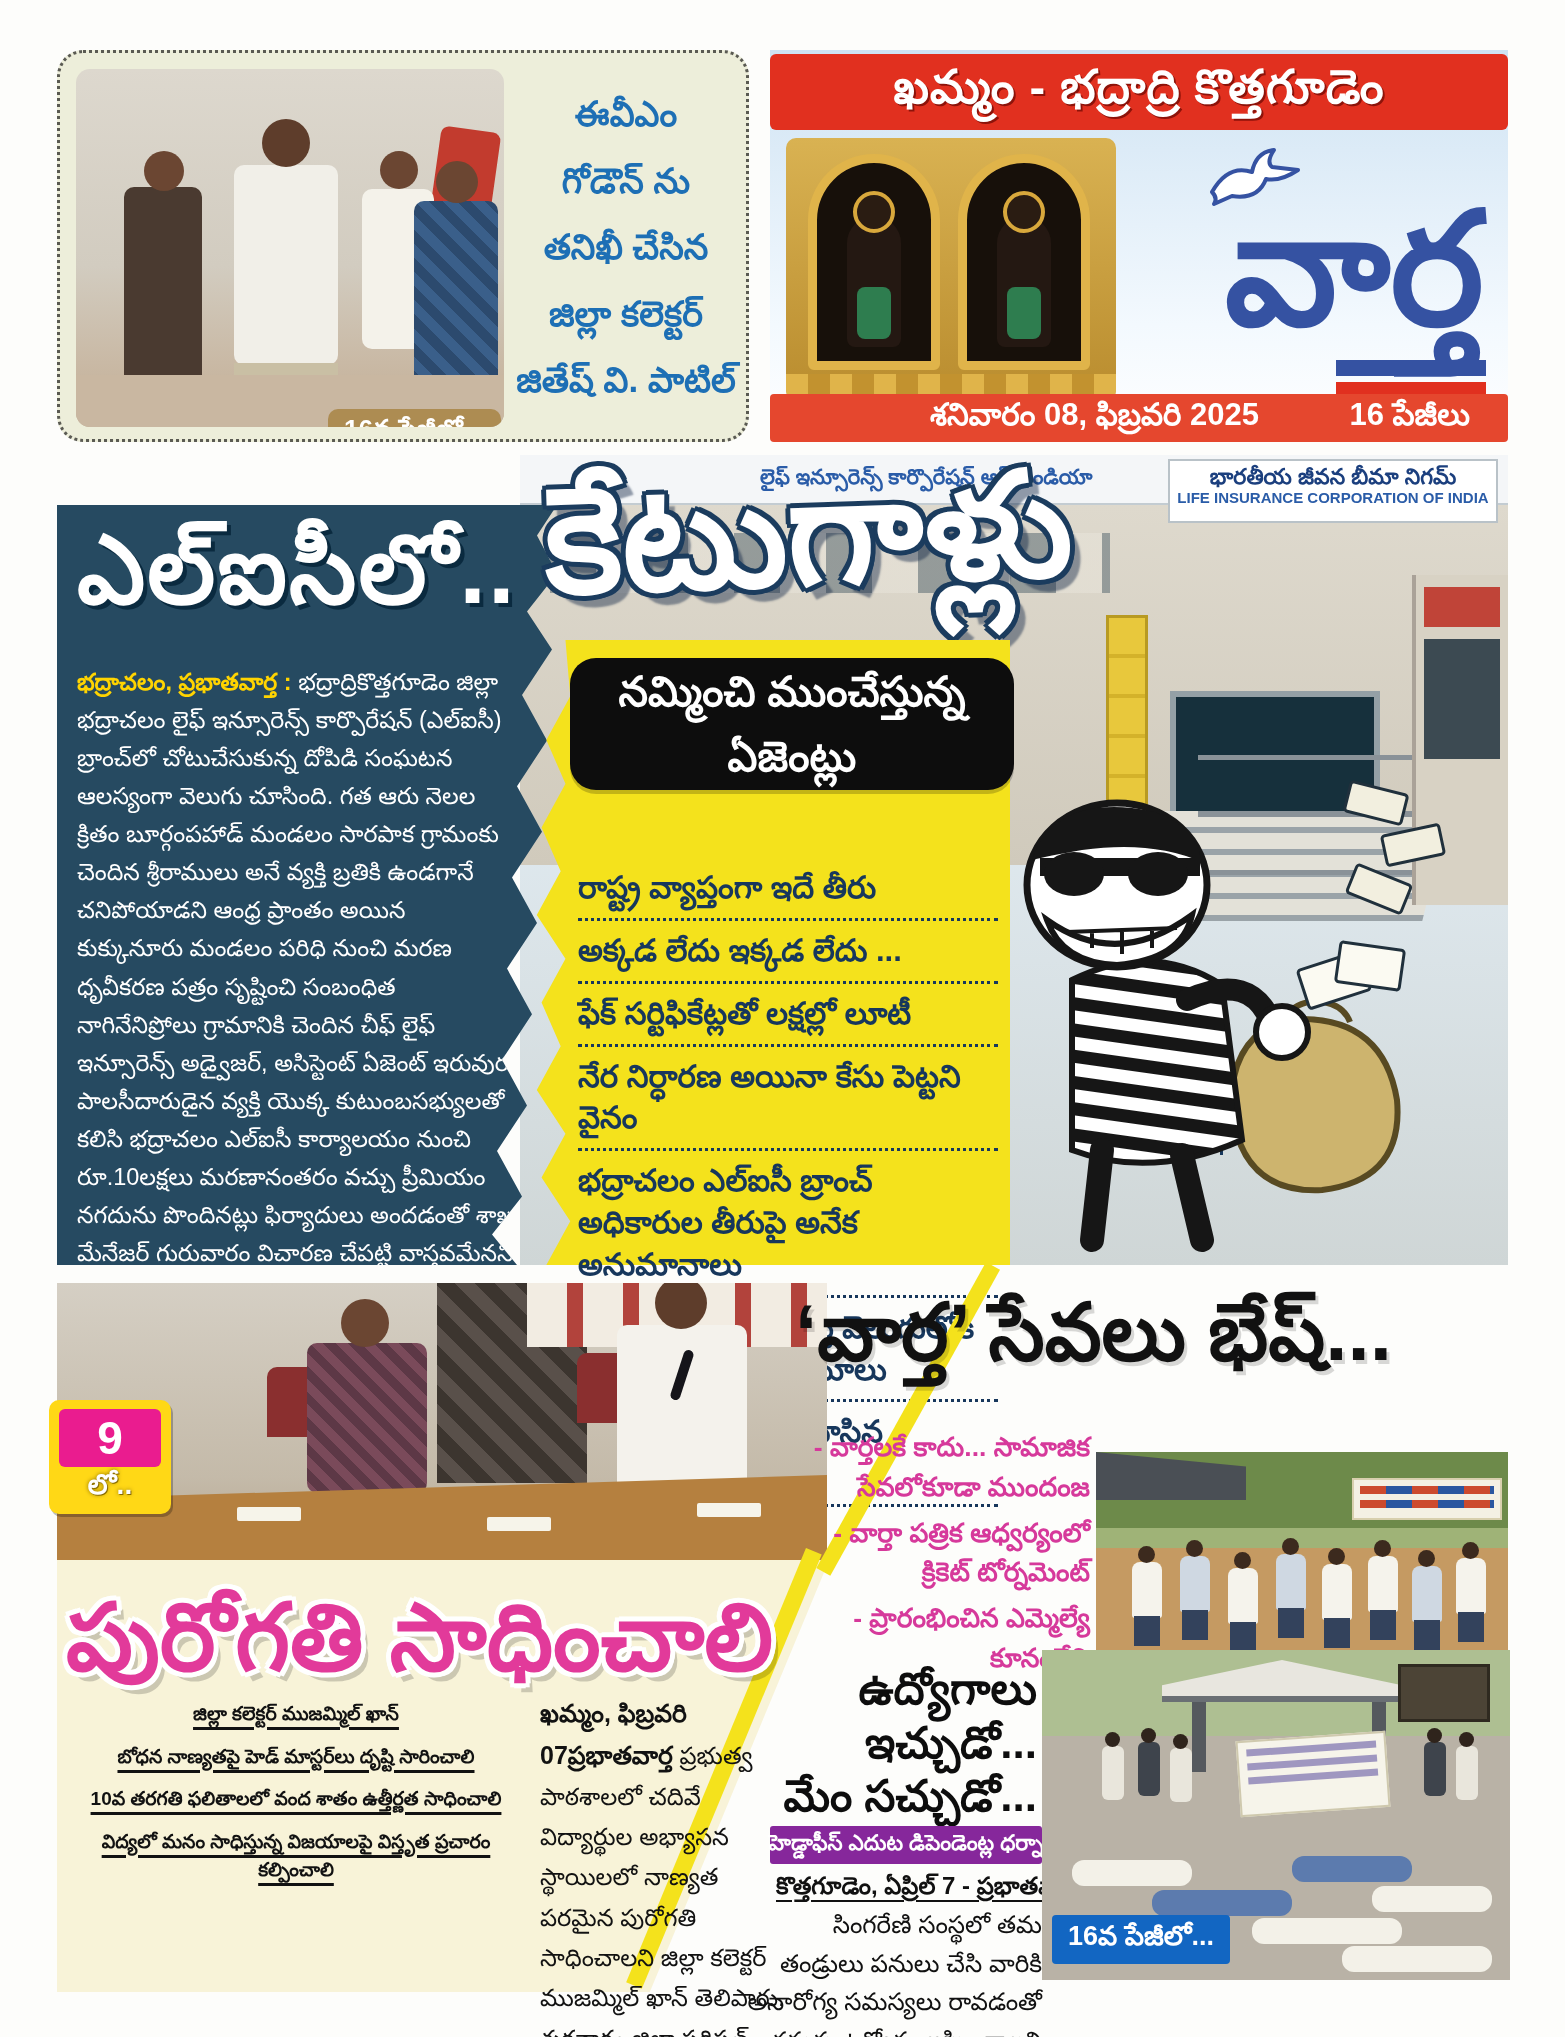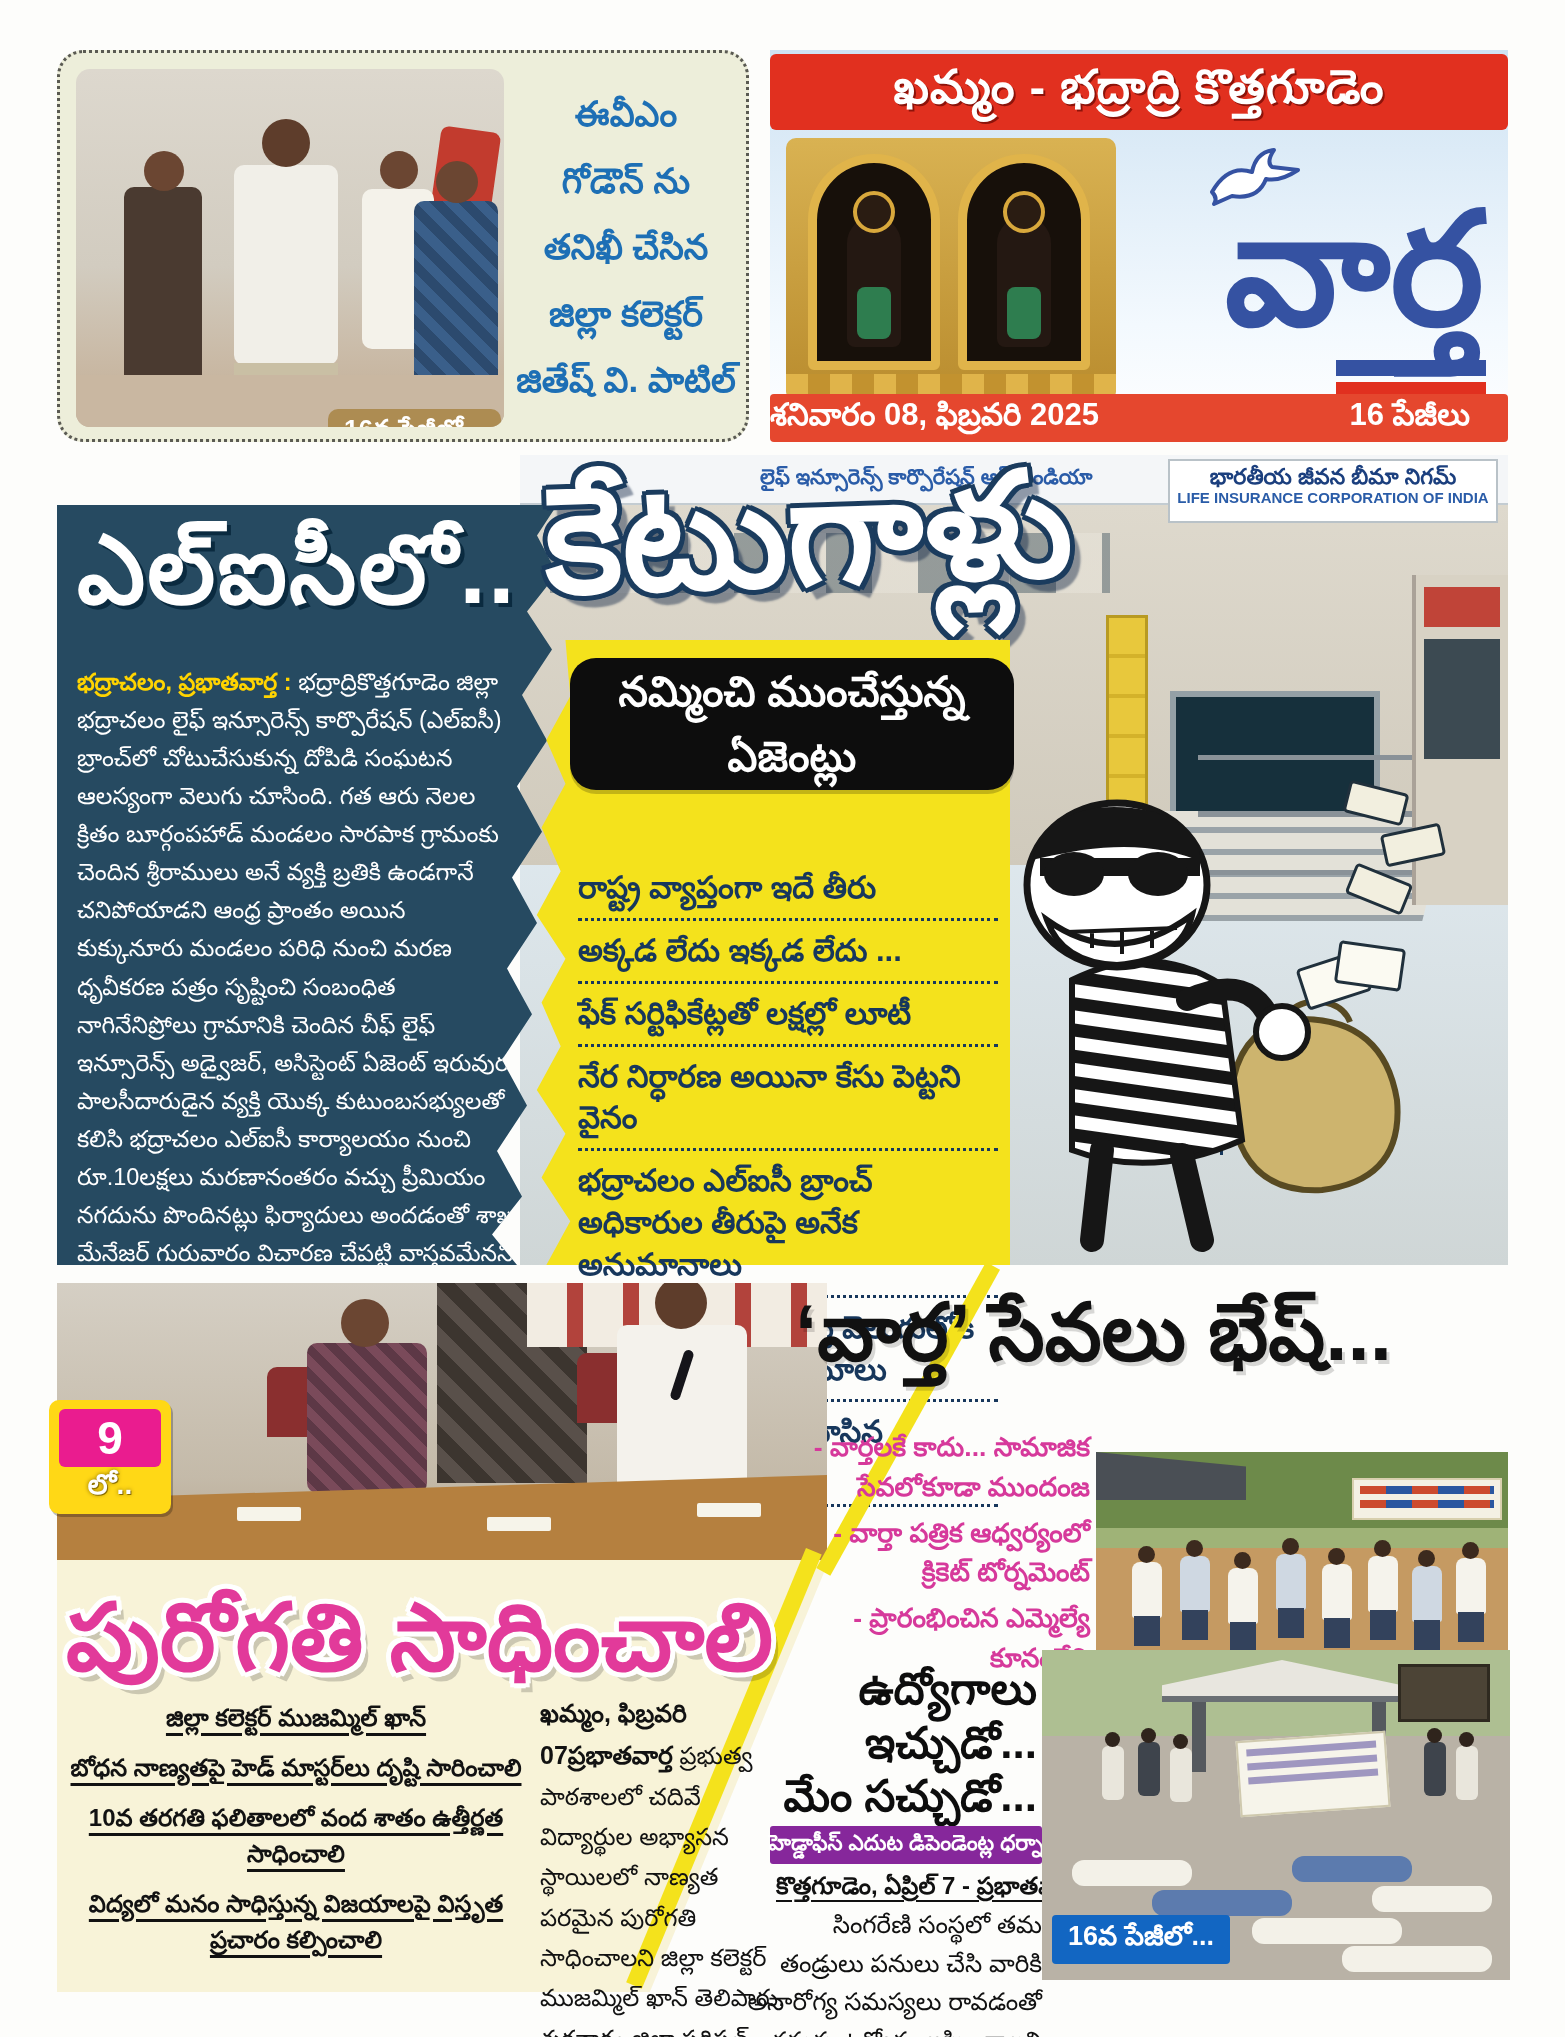--- a/index.html
+++ b/index.html
@@ -35,21 +35,21 @@
   .idol{position:absolute;left:50%;transform:translateX(-50%);bottom:14px;width:54px;height:130px;background:#241812;border-radius:26px 26px 8px 8px}
   .idol:before{content:"";position:absolute;left:50%;transform:translateX(-50%);top:-26px;width:34px;height:34px;background:#2a1c12;border:4px solid #d8a83c;border-radius:50%}
   .idol:after{content:"";position:absolute;left:10px;bottom:8px;width:34px;height:52px;background:#2e7d4f;border-radius:8px}
   .deity-base{position:absolute;left:0;bottom:0;width:100%;height:26px;background:repeating-linear-gradient(90deg,#e0b44a 0 22px,#c2922f 22px 44px)}
   .vaartha{position:absolute;right:18px;top:96px;width:360px;height:250px}
   .vaartha .word{position:absolute;right:6px;top:44px;font-size:158px;line-height:1;font-weight:bold;color:#3552a2}
   .vaartha svg{position:absolute;left:64px;top:-6px}
   .stripe-b{position:absolute;right:4px;top:214px;width:150px;height:16px;background:#3552a2}
   .stripe-r{position:absolute;right:4px;top:236px;width:150px;height:13px;background:#e1301f}
   .mast-date{position:absolute;left:0;bottom:0;width:100%;height:48px;background:#e5472e;border-radius:4px;color:#fff;font-weight:bold;display:flex;align-items:center}
-  .mast-date .d{font-size:31px;}
+  .mast-date .d{font-size:31px;margin-left:160px}
   .mast-date .p{font-size:31px;margin-left:auto;margin-right:38px}
 
   
   .lic-photo{position:absolute;left:520px;top:455px;width:988px;height:810px;background:linear-gradient(#c2d9ea,#dfe9ef 45%,#cfd6d6);overflow:hidden}
   .lic-sign-strip{position:absolute;left:0;top:0;width:100%;height:50px;background:#f4f6f8;border-bottom:2px solid #c3ccd2;display:flex;align-items:center}
   .lic-sign-small{color:#2a5ca8;font-weight:bold;font-size:21px;margin-left:240px;white-space:nowrap}
   .lic-board{position:absolute;right:10px;top:4px;width:330px;height:64px;background:#fff;border:2px solid #b9c2c8;text-align:center;padding-top:4px}
   .lic-board .t{color:#1b3f7e;font-weight:bold;font-size:22px;line-height:1.1}
   .lic-board .e{color:#2a5ca8;font-weight:bold;font-size:15px}
   .lic-building{position:absolute;left:0;top:50px;width:100%;height:360px;background:linear-gradient(#ded9cd,#d0cabc)}
@@ -100,21 +100,21 @@
   .q-badge{position:absolute;left:49px;top:1400px;width:122px;height:114px;background:#ffd816;border-radius:10px;box-shadow:2px 3px 0 rgba(0,0,0,.25)}
   .q-badge .pink{margin:9px 10px 2px;height:58px;background:#ea1c8f;border-radius:6px;color:#fff;font-weight:bold;font-size:46px;display:flex;align-items:center;justify-content:center}
   .q-badge .lo{text-align:center;color:#fff;font-weight:bold;font-size:28px;text-shadow:0 0 4px #8a6d00,1px 1px 0 #8a6d00}
   .q-hl1{position:absolute;left:140px;top:1478px;font-size:86px;font-weight:bold;color:#121212;white-space:nowrap;
     text-shadow:-4px -4px 0 #fff,4px -4px 0 #fff,-4px 4px 0 #fff,4px 4px 0 #fff,0 -5px 0 #fff,0 5px 0 #fff,-5px 0 0 #fff,5px 0 0 #fff}
   .q-cream{position:absolute;left:57px;top:1560px;width:780px;height:432px;background:#f8f3d8;clip-path:polygon(0 0,99% 0,76% 100%,0 100%)}
   .q-slant{position:absolute;left:806px;top:1548px;width:17px;height:470px;background:#f4e21c;transform:rotate(22.5deg);transform-origin:top left}
   .q-hl2{position:absolute;left:66px;top:1584px;font-size:94px;font-weight:bold;color:#e23a9a;white-space:nowrap;
     text-shadow:-4px -4px 0 #fff,4px -4px 0 #fff,-4px 4px 0 #fff,4px 4px 0 #fff,0 -5px 0 #fff,0 5px 0 #fff,-5px 0 0 #fff,5px 0 0 #fff,7px 9px 0 rgba(0,0,0,.18)}
   .q-points{position:absolute;left:66px;top:1700px;width:460px;text-align:center}
-  .q-points .pt{font-size:24px;font-weight:bold;color:#121212;line-height:1.5;margin-bottom:14px}
+  .q-points .pt{font-size:19px;font-weight:bold;color:#121212;line-height:1.5;margin-bottom:14px}
   .q-points .pt.u{text-decoration:underline;text-underline-offset:7px;text-decoration-thickness:2.5px}
   .q-col{position:absolute;left:540px;top:1692px;width:258px;font-size:24px;color:#121212;line-height:1.68}
   .q-col .dl{font-weight:bold;font-size:25px}
 
   
   .s-slant{position:absolute;left:986px;top:1262px;width:16px;height:350px;background:#f4e21c;transform:rotate(29deg);transform-origin:top left}
   .s-hl{position:absolute;left:795px;top:1287px;width:716px;font-size:80px;font-weight:bold;color:#111;white-space:nowrap;text-shadow:3px 4px 0 rgba(0,0,0,.15)}
   .s-bullets{position:absolute;left:800px;top:1428px;width:290px;text-align:right;color:#d6399b;font-weight:bold;font-size:26.5px;line-height:1.5}
   .s-bullets div{margin-bottom:6px}
   .s-photo{position:absolute;left:1096px;top:1452px;width:412px;height:272px;overflow:hidden;background:linear-gradient(#6d8a4a 0 76px,#9fb377 76px 96px,#c59a62 96px 100%)}

